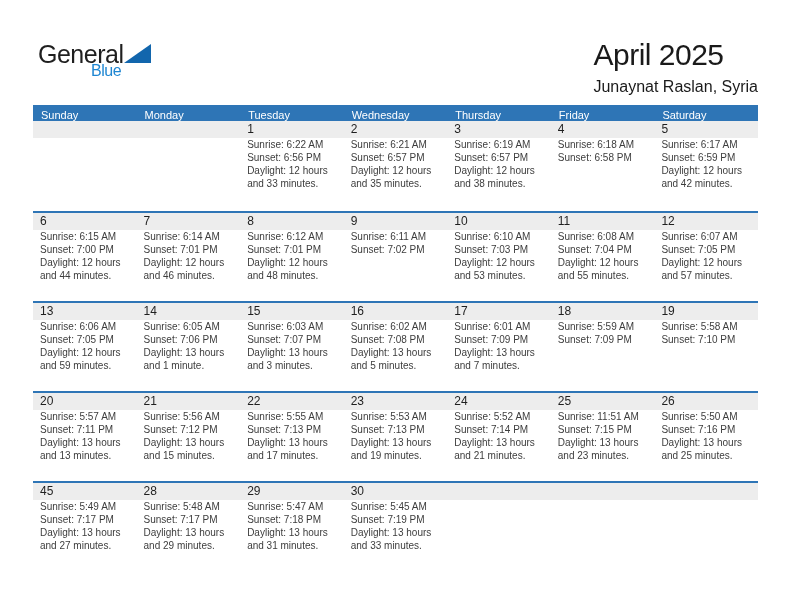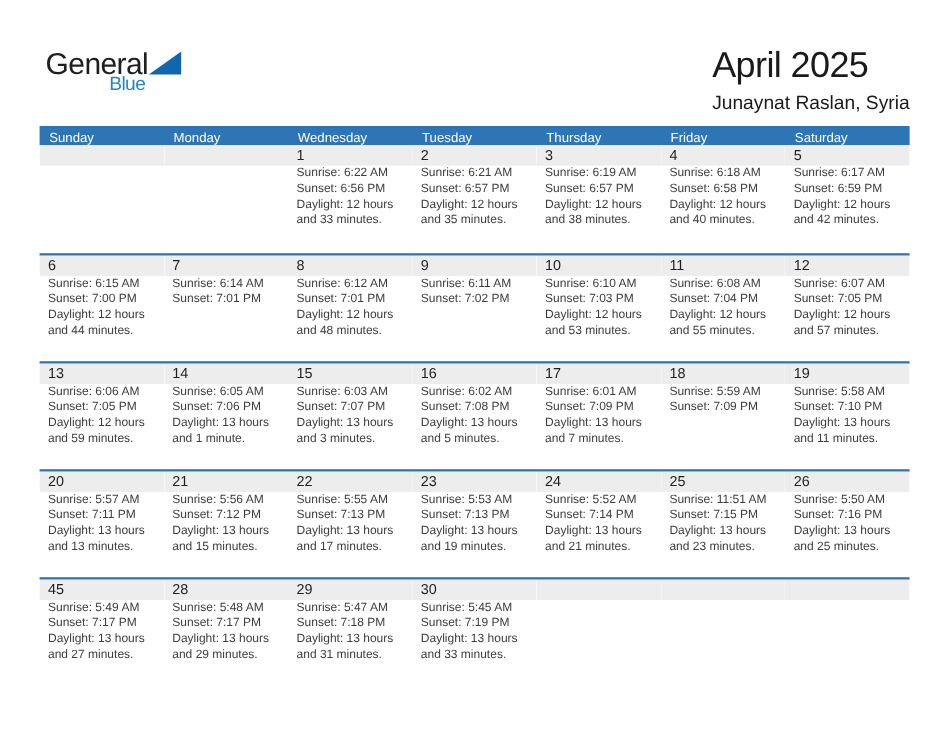--- a/index.html
+++ b/index.html
@@ -53,22 +53,22 @@
 
   <div class="titles">
     <div class="title">April 2025</div>
     <div class="subtitle">Junaynat Raslan, Syria</div>
   </div>
 
   <div class="cal">
     <div class="weekday-row">
         <div class="weekday-cell">Sunday</div>
         <div class="weekday-cell">Monday</div>
+        <div class="weekday-cell">Tuesday</div>
         <div class="weekday-cell">Wednesday</div>
-        <div class="weekday-cell">Tuesday</div>
         <div class="weekday-cell">Thursday</div>
         <div class="weekday-cell">Friday</div>
         <div class="weekday-cell">Saturday</div>
       </div>
     <div>
         <div class="week-row">
           <div class="day-cell empty">
             <div class="day-number"></div>
           </div>
           <div class="day-cell empty">
@@ -89,40 +89,40 @@
           <div class="day-cell">
             <div class="day-number">3</div>
             <div class="day-line">Sunrise: 6:19 AM</div>
             <div class="day-line">Sunset: 6:57 PM</div>
             <div class="day-line">Daylight: 12 hours and 38 minutes.</div>
           </div>
           <div class="day-cell">
             <div class="day-number">4</div>
             <div class="day-line">Sunrise: 6:18 AM</div>
             <div class="day-line">Sunset: 6:58 PM</div>
-            <div class="day-line">Daylight: 12 hours and 40 minutes.</div>
           </div>
           <div class="day-cell">
             <div class="day-number">5</div>
             <div class="day-line">Sunrise: 6:17 AM</div>
             <div class="day-line">Sunset: 6:59 PM</div>
             <div class="day-line">Daylight: 12 hours and 42 minutes.</div>
           </div>
         </div>
         <div class="week-row bordered">
           <div class="day-cell">
             <div class="day-number">6</div>
             <div class="day-line">Sunrise: 6:15 AM</div>
             <div class="day-line">Sunset: 7:00 PM</div>
             <div class="day-line">Daylight: 12 hours and 44 minutes.</div>
           </div>
           <div class="day-cell">
             <div class="day-number">7</div>
             <div class="day-line">Sunrise: 6:14 AM</div>
             <div class="day-line">Sunset: 7:01 PM</div>
+            <div class="day-line">Daylight: 12 hours and 46 minutes.</div>
           </div>
           <div class="day-cell">
             <div class="day-number">8</div>
             <div class="day-line">Sunrise: 6:12 AM</div>
             <div class="day-line">Sunset: 7:01 PM</div>
             <div class="day-line">Daylight: 12 hours and 48 minutes.</div>
           </div>
           <div class="day-cell">
             <div class="day-number">9</div>
             <div class="day-line">Sunrise: 6:11 AM</div>
@@ -180,21 +180,20 @@
           </div>
           <div class="day-cell">
             <div class="day-number">18</div>
             <div class="day-line">Sunrise: 5:59 AM</div>
             <div class="day-line">Sunset: 7:09 PM</div>
           </div>
           <div class="day-cell">
             <div class="day-number">19</div>
             <div class="day-line">Sunrise: 5:58 AM</div>
             <div class="day-line">Sunset: 7:10 PM</div>
-            <div class="day-line">Daylight: 13 hours and 11 minutes.</div>
           </div>
         </div>
         <div class="week-row bordered">
           <div class="day-cell">
             <div class="day-number">20</div>
             <div class="day-line">Sunrise: 5:57 AM</div>
             <div class="day-line">Sunset: 7:11 PM</div>
             <div class="day-line">Daylight: 13 hours and 13 minutes.</div>
           </div>
           <div class="day-cell">

